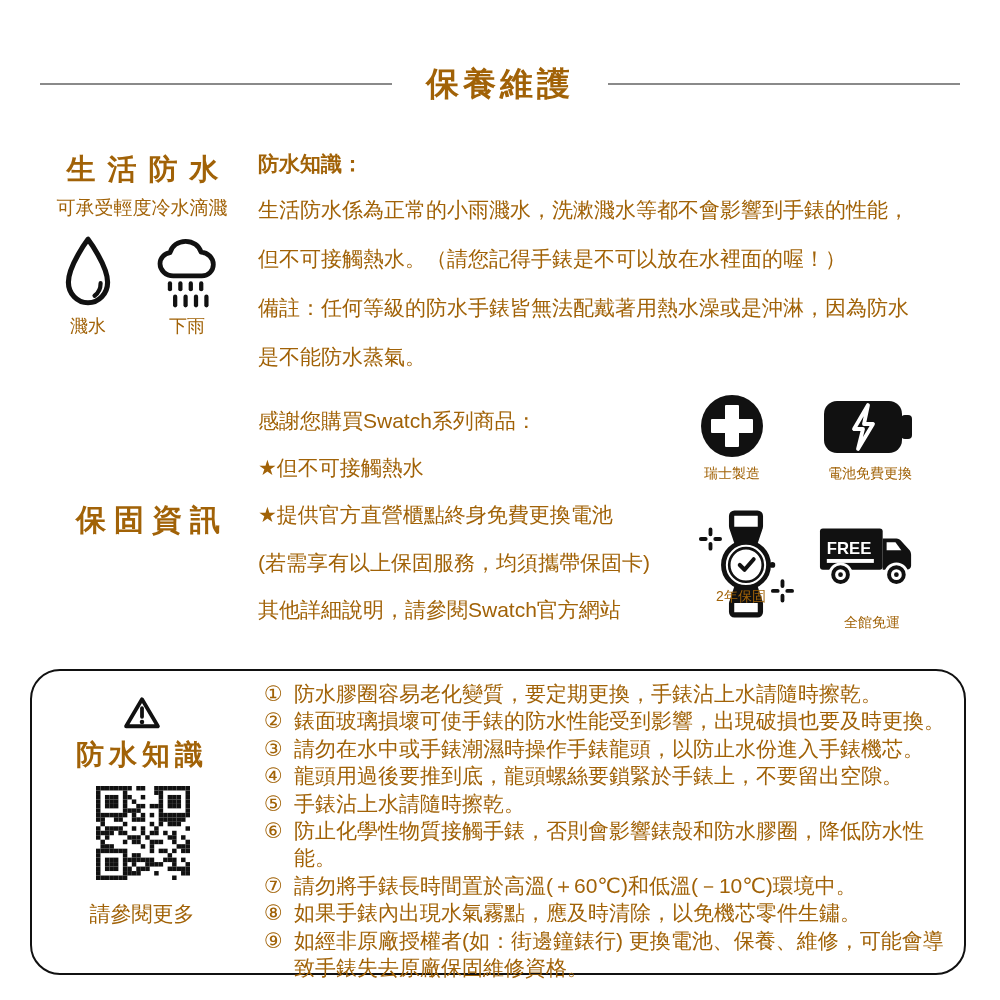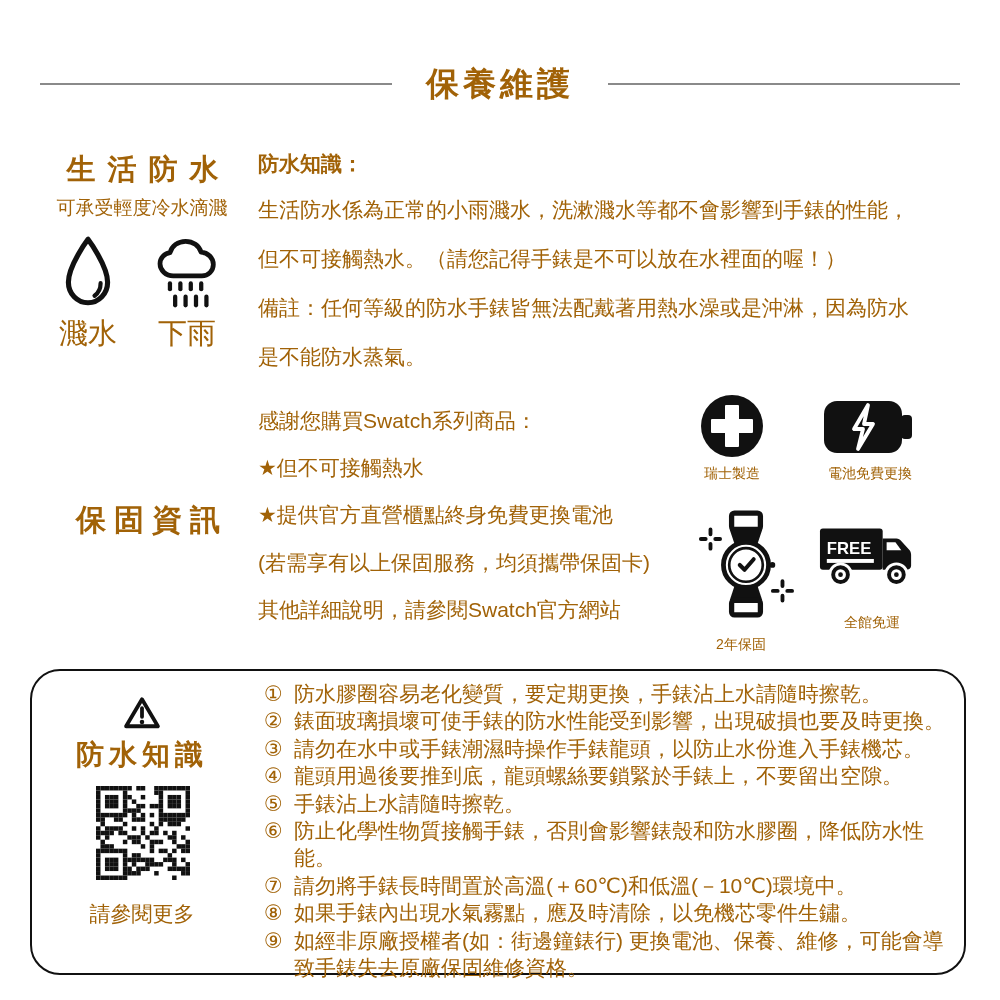--- a/index.html
+++ b/index.html
@@ -3,21 +3,21 @@
 <meta charset="utf-8">
 <style>
   html,body{margin:0;padding:0;background:#fff;}
   .canvas{position:relative;width:1000px;height:1000px;background:#ffffff;
           font-family:"Liberation Sans","DejaVu Sans",sans-serif;color:#a16207;overflow:hidden;}
   .abs{position:absolute;}
   .hline{height:2px;background:#8a8a8a;}
   .page-title{left:0;top:62px;width:1000px;text-align:center;font-size:33px;font-weight:700;letter-spacing:4px;}
   .wp-heading{left:36px;top:150px;width:215px;text-align:center;font-size:29px;font-weight:700;letter-spacing:2px;white-space:nowrap;}
   .wp-sub{left:28px;top:195px;width:228px;text-align:center;font-size:19px;white-space:nowrap;}
-  .icon-label{font-size:29px;text-align:center;}
+  .icon-label{font-size:18px;text-align:center;}
   .kn-title{left:258px;top:150px;font-size:21px;font-weight:700;white-space:nowrap;}
   .body-line{font-size:21px;white-space:nowrap;}
   .wr-heading{left:52px;top:500px;width:200px;text-align:center;font-size:30px;font-weight:700;letter-spacing:8px;white-space:nowrap;}
   .badge-label{font-size:14px;text-align:center;white-space:nowrap;}
   .notes-box{left:30px;top:669px;width:936px;height:306px;border:2px solid #111;border-radius:30px;box-sizing:border-box;}
   .notes-heading{left:44px;top:736px;width:196px;text-align:center;font-size:28px;font-weight:700;letter-spacing:5px;white-space:nowrap;}
   .qr-caption{left:44px;top:900px;width:196px;text-align:center;font-size:21px;}
   .note-list{left:264px;top:680px;width:698px;}
   .note-item{display:flex;font-size:21px;line-height:27.4px;}
   .note-num{width:30px;flex:none;}
@@ -113,21 +113,21 @@
       <text x="9" y="32" fill="#fff" font-size="17" font-weight="bold" font-family="Liberation Sans, sans-serif">FREE</text>
       <rect x="9" y="37" width="48" height="4" fill="#fff"></rect>
       <circle cx="23" cy="53" r="11" fill="#111" stroke="#fff" stroke-width="3"></circle>
       <circle cx="23" cy="53" r="5.5" fill="#fff"></circle>
       <circle cx="23" cy="53" r="2.4" fill="#111"></circle>
       <circle cx="80" cy="53" r="11" fill="#111" stroke="#fff" stroke-width="3"></circle>
       <circle cx="80" cy="53" r="5.5" fill="#fff"></circle>
       <circle cx="80" cy="53" r="2.4" fill="#111"></circle>
     </svg>
   </div>
-  <div class="abs badge-label" style="left:686px;top:636px;width:110px;">2年保固</div>
+  <div class="abs badge-label" style="left:686px;top:588px;width:110px;">2年保固</div>
   <div class="abs badge-label" style="left:816px;top:614px;width:112px;">全館免運</div>
 
   <div class="abs notes-box"></div>
 
   <div class="abs" style="left:122px;top:695px;">
     <svg width="40" height="36" viewBox="0 0 42 38">
       <path d="M21 4.5 L37.8 33 H4.2 Z" fill="none" stroke="#111" stroke-width="4" stroke-linejoin="round"></path>
       <line x1="21" y1="14" x2="21" y2="23" stroke="#111" stroke-width="4" stroke-linecap="round"></line>
       <circle cx="21" cy="28.5" r="2.4" fill="#111"></circle>
     </svg>

